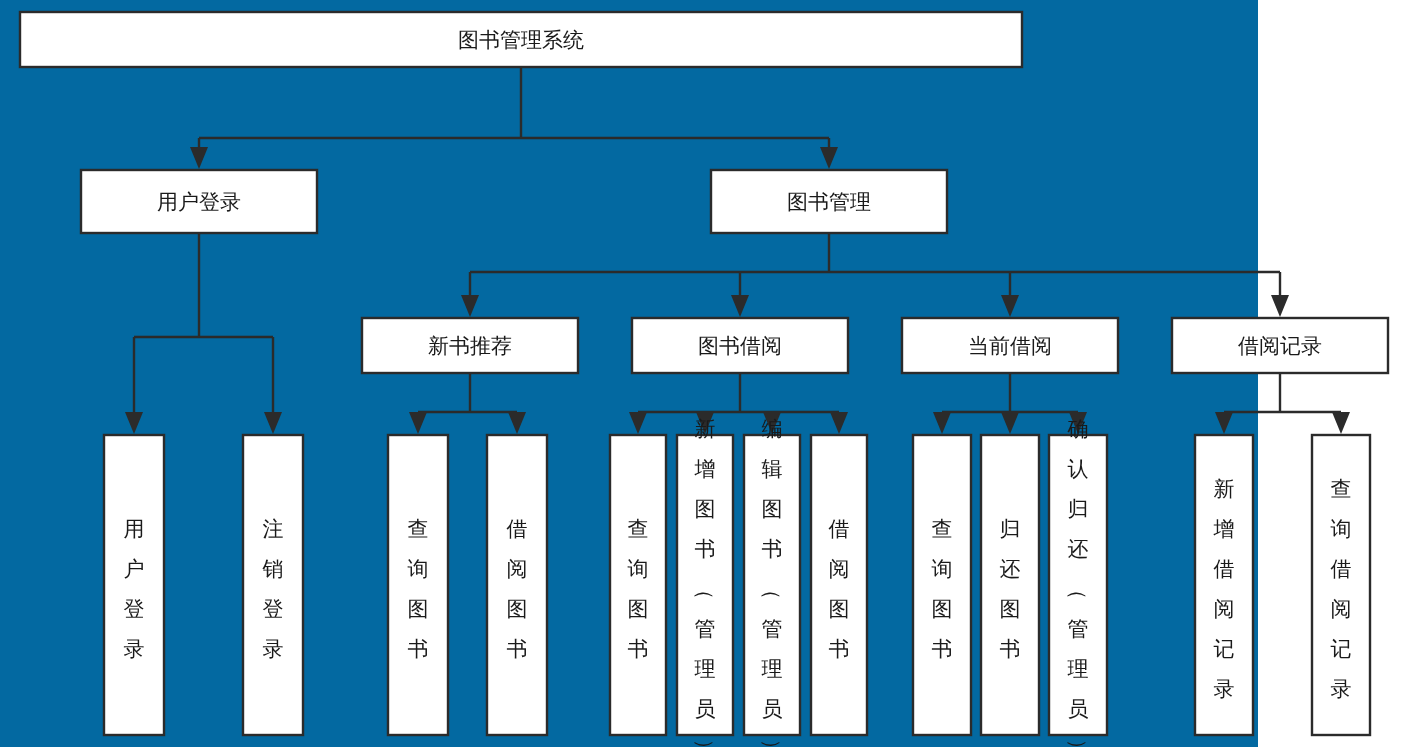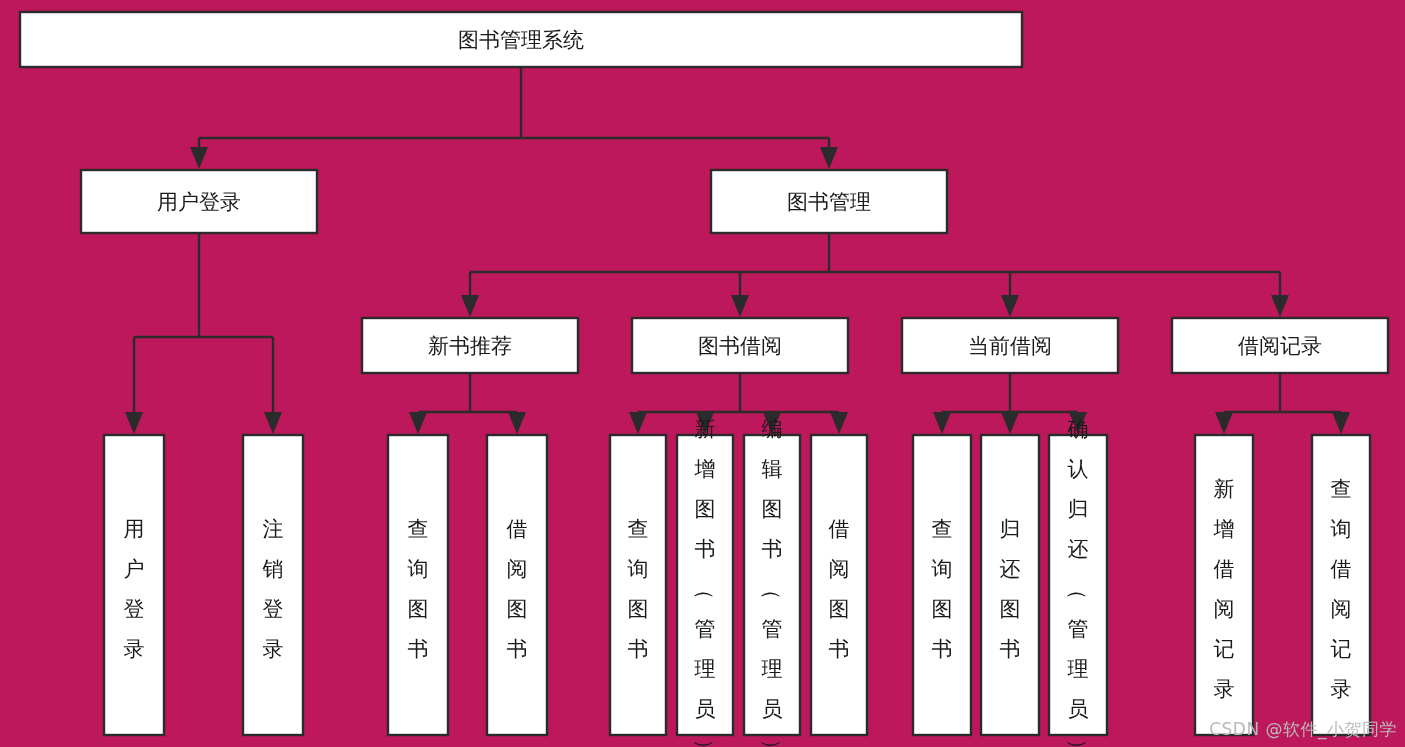--- a/index.html
+++ b/index.html
@@ -8,23 +8,23 @@
     background: #ffffff;
   }
   body {
     width: 1405px;
     height: 747px;
     font-family: "DejaVu Sans", "Liberation Sans", sans-serif;
     overflow: hidden;
   }
   #diagram-root {
     position: relative;
-    width: 1405px;
+    width: 1258px;
     height: 747px;
-    background: #be185d;
+    background: #0369a1;
   }
   svg.diagram {
     position: absolute;
     left: 0;
     top: 0;
     width: 1405px;
     height: 747px;
   }
   .node-box {
     fill: #ffffff;
@@ -261,14 +261,13 @@
           <text x="1341" y="496.2" class="node-label-v">查</text>
           <text x="1341" y="536.2" class="node-label-v">询</text>
           <text x="1341" y="576.2" class="node-label-v">借</text>
           <text x="1341" y="616.2" class="node-label-v">阅</text>
           <text x="1341" y="656.2" class="node-label-v">记</text>
           <text x="1341" y="696.2" class="node-label-v">录</text>
         </g>
       </g>
   </svg>
 
-  <div class="watermark">CSDN @软件_小贺同学</div>
 </div>
 
 </body></html>

